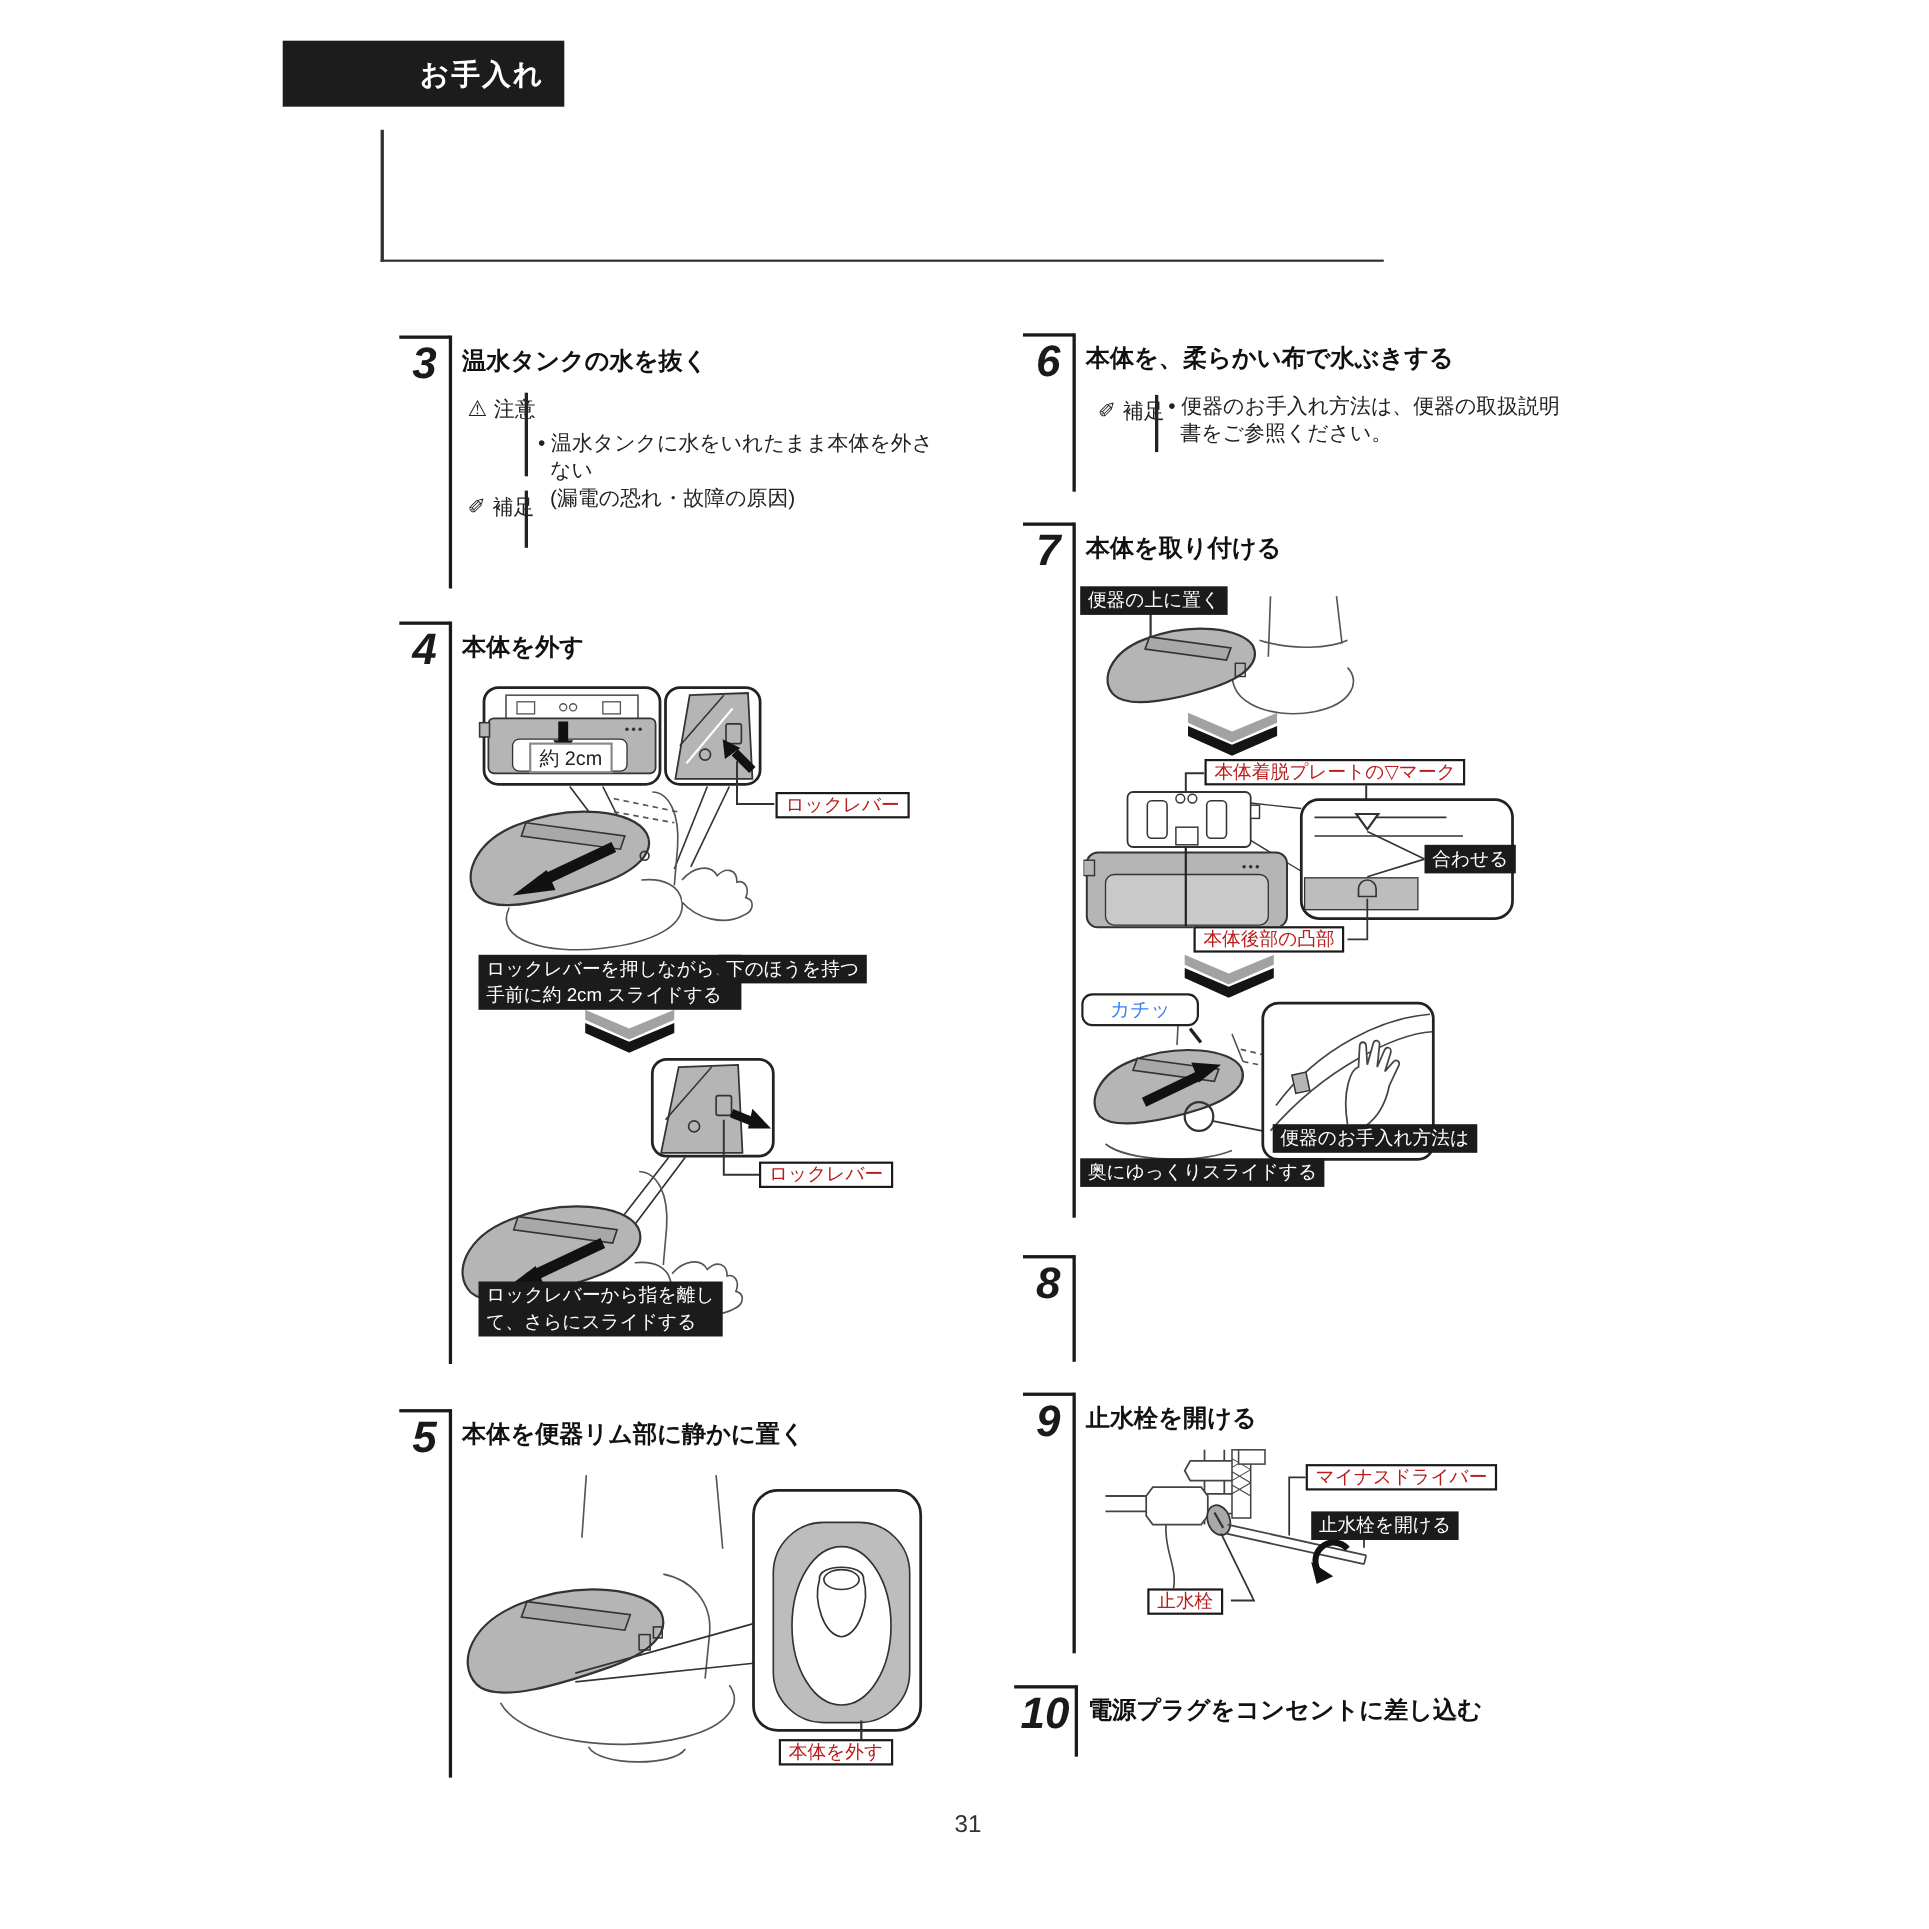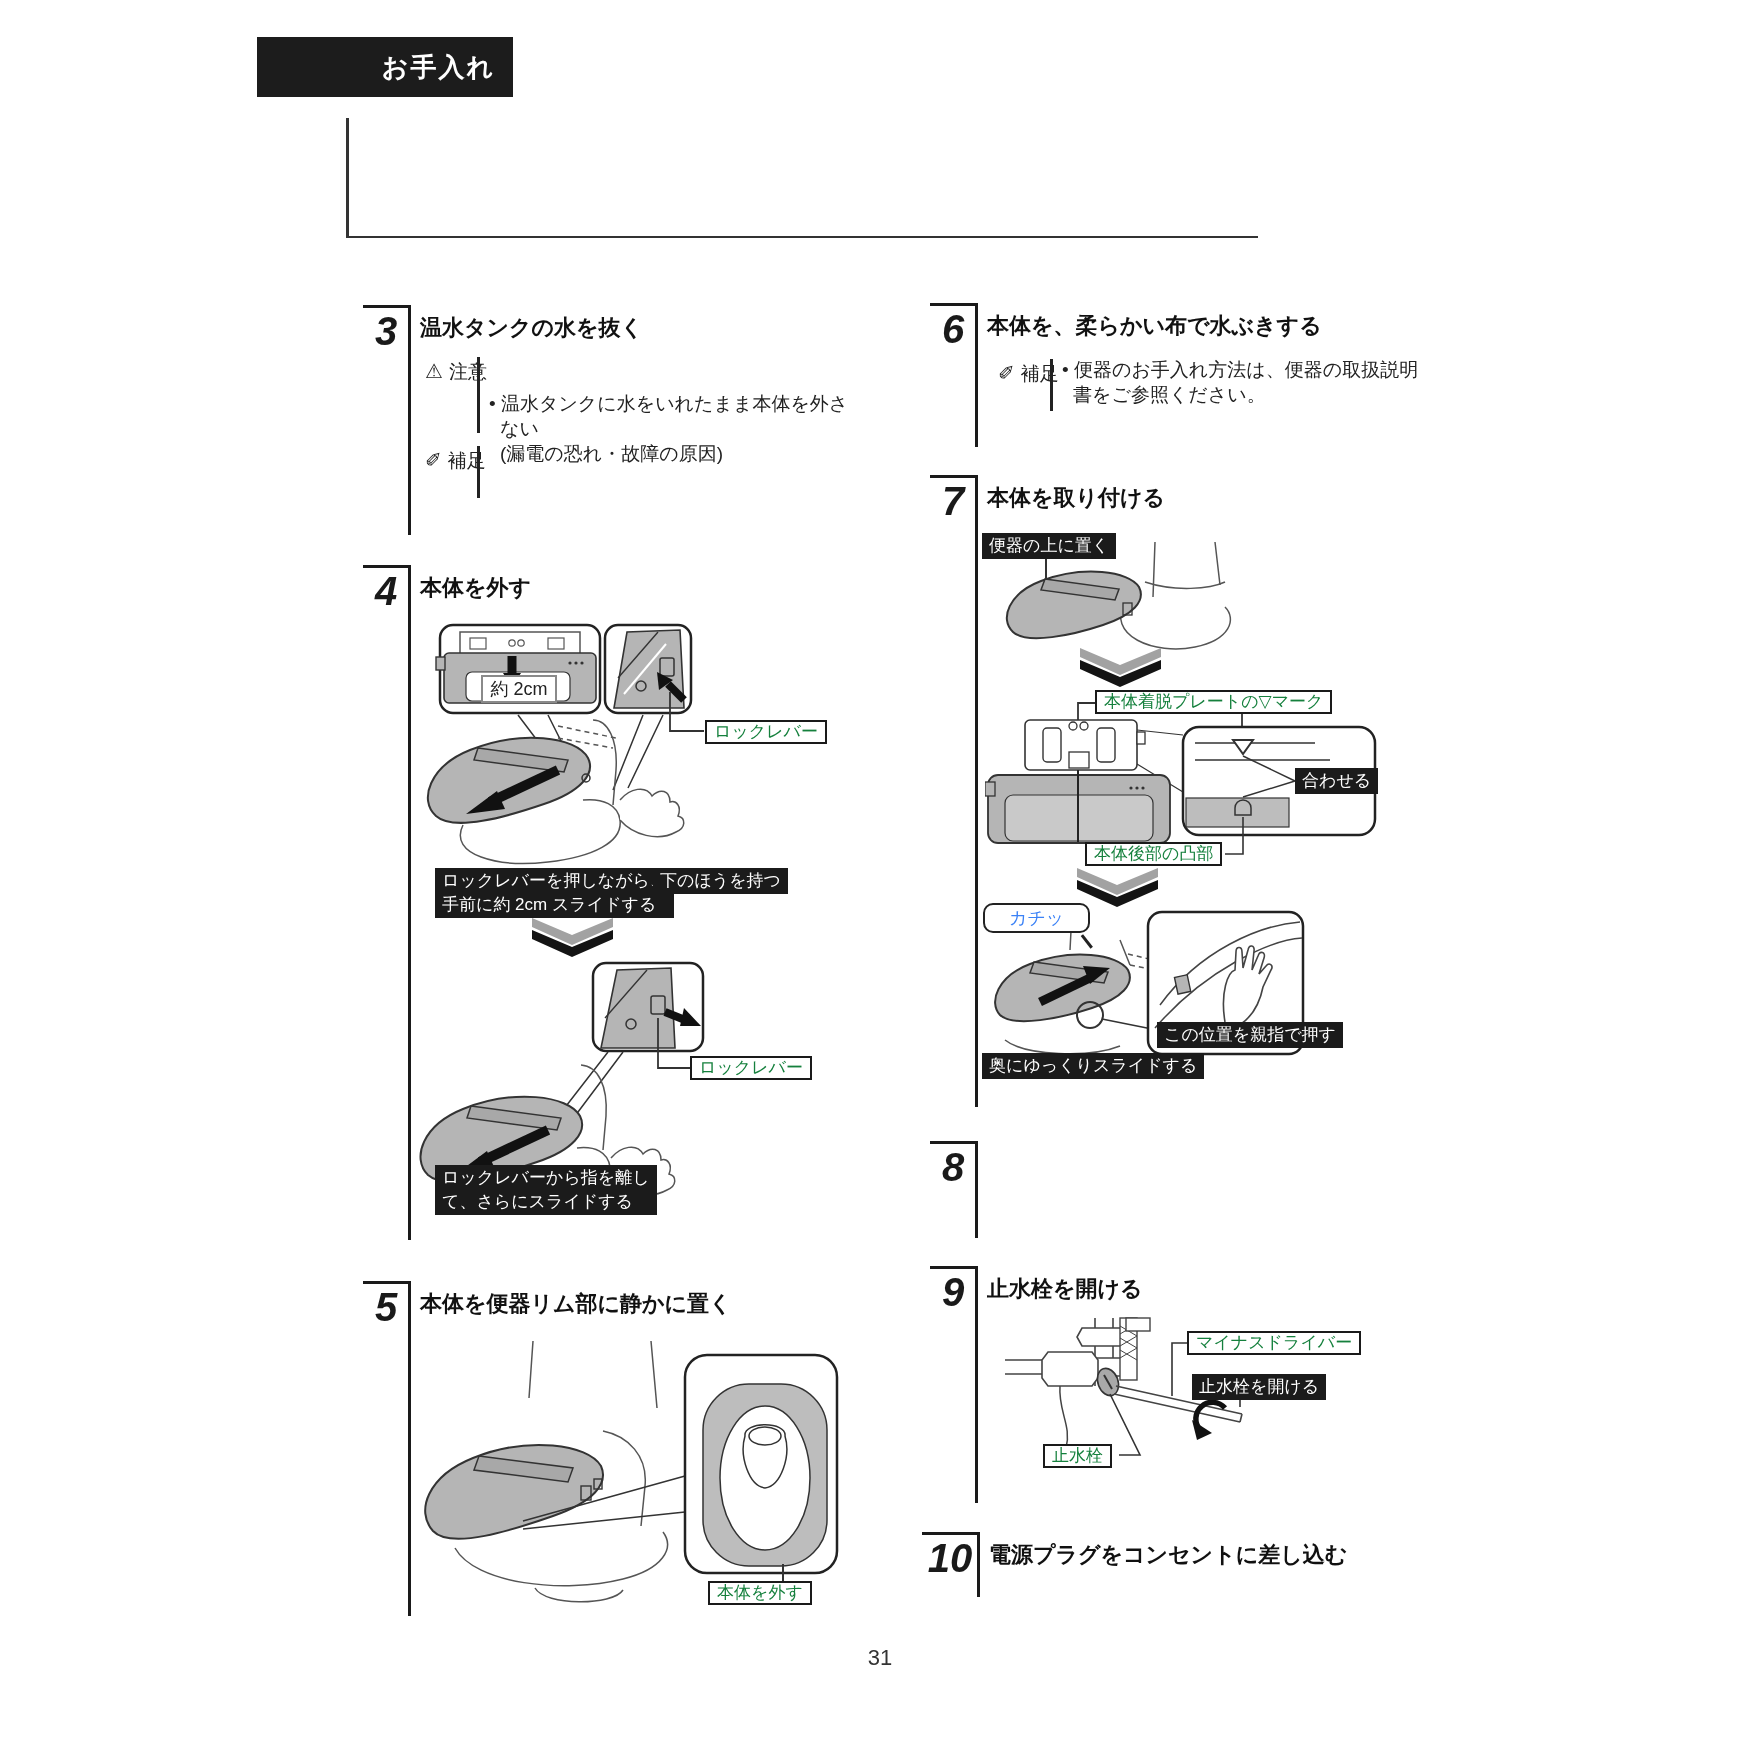--- a/index.html
+++ b/index.html
@@ -28,21 +28,21 @@
   .annot-head{position:absolute;font-size:19px;color:#222;white-space:nowrap;}
   .annot-icon{margin-right:6px;font-size:20px;}
   .annot-bar{position:absolute;width:3px;background:#222;}
   .annot-text{position:absolute;font-size:19px;line-height:25px;color:#222;white-space:nowrap;}
   .annot-text .cont{padding-left:11px;}
 
   
   .callout-dark{position:absolute;background:#1b1b1b;color:#fff;font-size:17px;line-height:24px;
     padding:1px 7px;white-space:nowrap;}
   .label-box{position:absolute;background:#fff;border:2.5px solid #1a1a1a;font-size:17px;line-height:20px;
-    padding:0 7px;white-space:nowrap;text-align:center;color:#15803d;}
+    padding:0 7px;white-space:nowrap;text-align:center;color:#b91c1c;}
   .bubble{position:absolute;background:#fff;border:2.5px solid #222;border-radius:10px;
     font-size:18px;line-height:24px;padding:1px 24px;white-space:nowrap;color:#3b82f6;}
   .bubble:after{content:"";position:absolute;right:-7px;bottom:-11px;width:16px;height:2.5px;
     background:#222;transform:rotate(52deg);}
 
   .page-num{position:absolute;left:860px;top:1645px;width:40px;text-align:center;font-size:22px;color:#333;}
   svg{display:block;}
 </style>
 </head>
 <body>
@@ -281,21 +281,21 @@
       <circle cx="110" cy="105" r="13" fill="none" stroke="#333" stroke-width="2"></circle>
       <line x1="122" y1="109" x2="177" y2="120" stroke="#333" stroke-width="1.6"></line>
 
       <rect x="168" y="2" width="155" height="142" rx="14" fill="#fff" stroke="#222" stroke-width="2.5"></rect>
       <path d="M180,95 C220,40 280,15 320,12" fill="none" stroke="#444" stroke-width="1.5"></path>
       <path d="M175,118 C225,60 290,30 322,28" fill="none" stroke="#444" stroke-width="1.5"></path>
       <rect x="196" y="66" width="13" height="17" fill="#b5b5b5" stroke="#333" stroke-width="1.4" transform="rotate(-12 202 74)"></rect>
       <path d="M245,112 C240,82 248,62 255,60 L256,42 C256,36 262,36 262,42 L263,58 L268,40 C269,34 275,35 274,41 L272,60 L278,46 C280,40 286,42 284,48 L279,64 L286,56 C289,52 294,55 291,60 L283,77 C279,97 271,107 261,114" fill="#fff" stroke="#444" stroke-width="1.6"></path>
     </svg>
     <div class="bubble" style="left:53px;top:428px;">カチッ</div>
-    <div class="callout-dark" style="left:227px;top:547px;">この位置を親指で押す</div>
+    <div class="callout-dark" style="left:227px;top:547px;">便器のお手入れ方法は</div>
     <div class="callout-dark" style="left:52px;top:578px;">奥にゆっくりスライドする</div>
   </div>
 
   <div class="step" style="left:930px;top:1141px;width:440px;height:100px;">
     <div class="num-cell">
       <span class="num">8</span>
     </div>
     <div class="vline" style="height:97px;"></div>
   </div>
 

